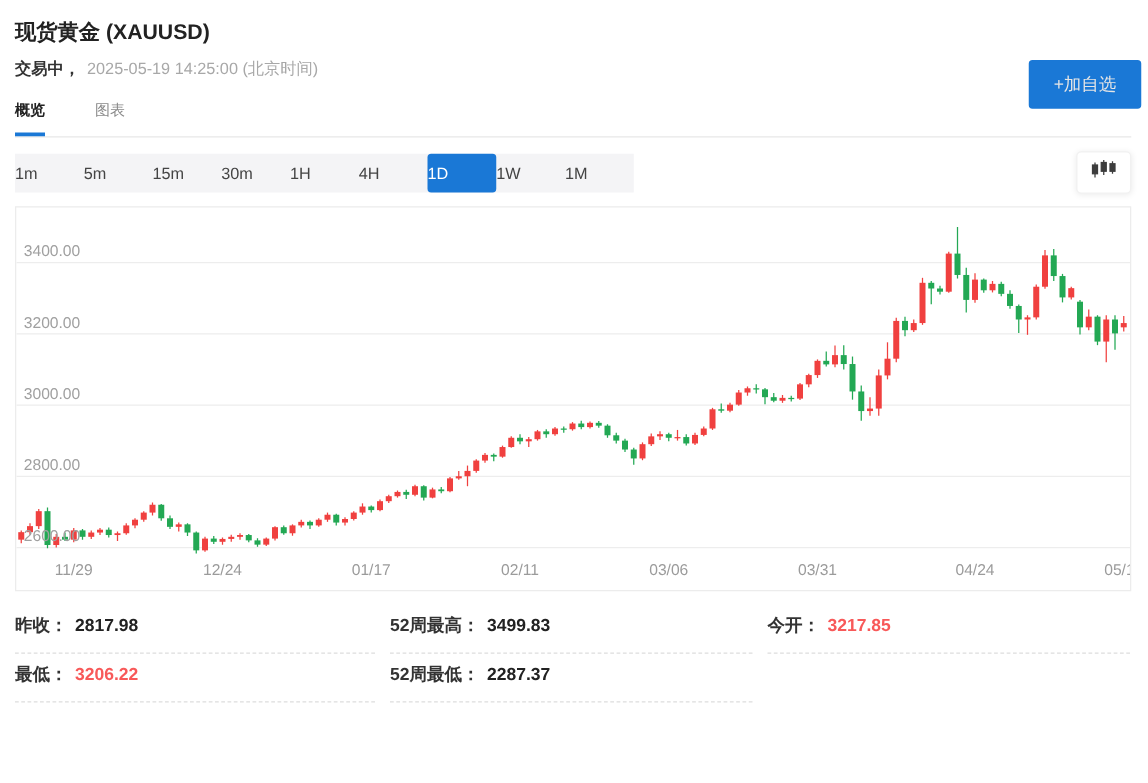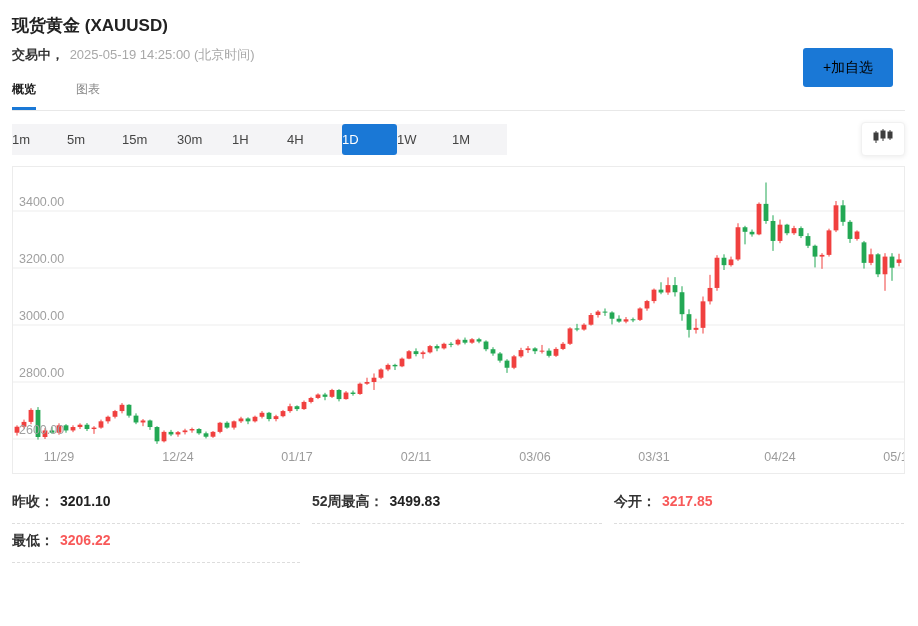--- a/index.html
+++ b/index.html
@@ -15,22 +15,22 @@
   }
   .header{padding:14px 12px 0 12px;}
   .title{font-size:17px;font-weight:bold;color:#222;}
   .price-row{margin-top:12px;display:flex;align-items:baseline;}
   .price{font-size:30px;font-weight:bold;color:var(--red);letter-spacing:.5px;}
   .change{font-size:17px;color:var(--red);margin-left:14px;}
   .status-row{margin-top:9px;font-size:13px;}
   .status{color:#333;font-weight:bold;}
   .timestamp{color:#a8a8a8;margin-left:2px;}
   .add-btn{
-    position:absolute;top:48px;right:25px;width:90px;height:39px;
-    background:var(--blue);color:#000000;font-size:14px;border:none;border-radius:3px;cursor:pointer;
+    position:absolute;top:48px;right:5px;width:90px;height:39px;
+    background:var(--blue);color:#e5e5e5;font-size:14px;border:none;border-radius:3px;cursor:pointer;
     font-family:inherit;
   }
   .tabs{margin:15px 13px 0 12px;border-bottom:1px solid #e8e8e8;}
   .tab{display:inline-block;margin-right:40px;font-size:12px;color:#888;
     padding-bottom:9px;cursor:pointer;border-bottom:3px solid transparent;}
   .tab.active{color:#222;font-weight:bold;border-bottom-color:var(--blue);}
   .toolbar{margin:11px 13px 0 12px;display:flex;align-items:center;justify-content:space-between;}
   .ranges{display:flex;background:#f4f4f6;}
   .range-btn{width:55px;height:31px;line-height:31px;font-size:13px;color:#444;cursor:pointer;}
   .range-btn.active{background:var(--blue);color:#fff;border-radius:3px;}
@@ -359,17 +359,18 @@
       <text x="284" y="294" fill="#9b9b9b" font-size="12.5" text-anchor="middle">01/17</text>
       <text x="403" y="294" fill="#9b9b9b" font-size="12.5" text-anchor="middle">02/11</text>
       <text x="522" y="294" fill="#9b9b9b" font-size="12.5" text-anchor="middle">03/06</text>
       <text x="641" y="294" fill="#9b9b9b" font-size="12.5" text-anchor="middle">03/31</text>
       <text x="767" y="294" fill="#9b9b9b" font-size="12.5" text-anchor="middle">04/24</text>
       <text x="886" y="294" fill="#9b9b9b" font-size="12.5" text-anchor="middle">05/19</text>
     </svg>
 </div>
 
 <div class="stats">
-    <div class="stat-cell"><span class="stat-label">昨收：</span><span class="stat-value dark">3201.10</span></div>
+    <div class="stat-cell"><span class="stat-label">昨收：</span><span class="stat-value dark">2817.98</span></div>
     <div class="stat-cell"><span class="stat-label">52周最高：</span><span class="stat-value dark">3499.83</span></div>
     <div class="stat-cell"><span class="stat-label">今开：</span><span class="stat-value red">3217.85</span></div>
     <div class="stat-cell"><span class="stat-label">最低：</span><span class="stat-value red">3206.22</span></div>
+    <div class="stat-cell"><span class="stat-label">52周最低：</span><span class="stat-value dark">2287.37</span></div>
   </div>
 
 </body></html>

